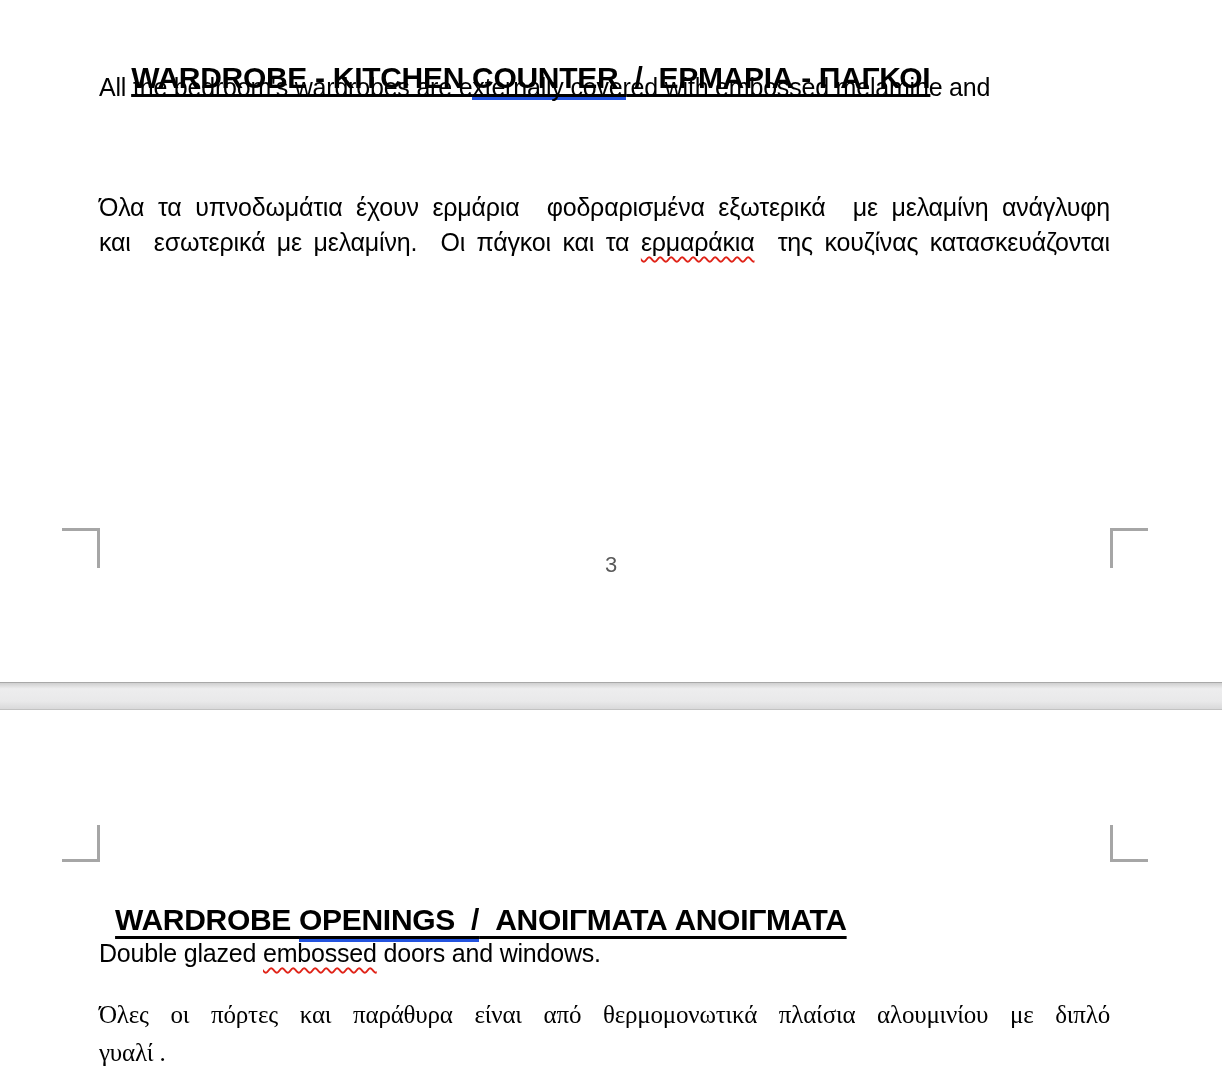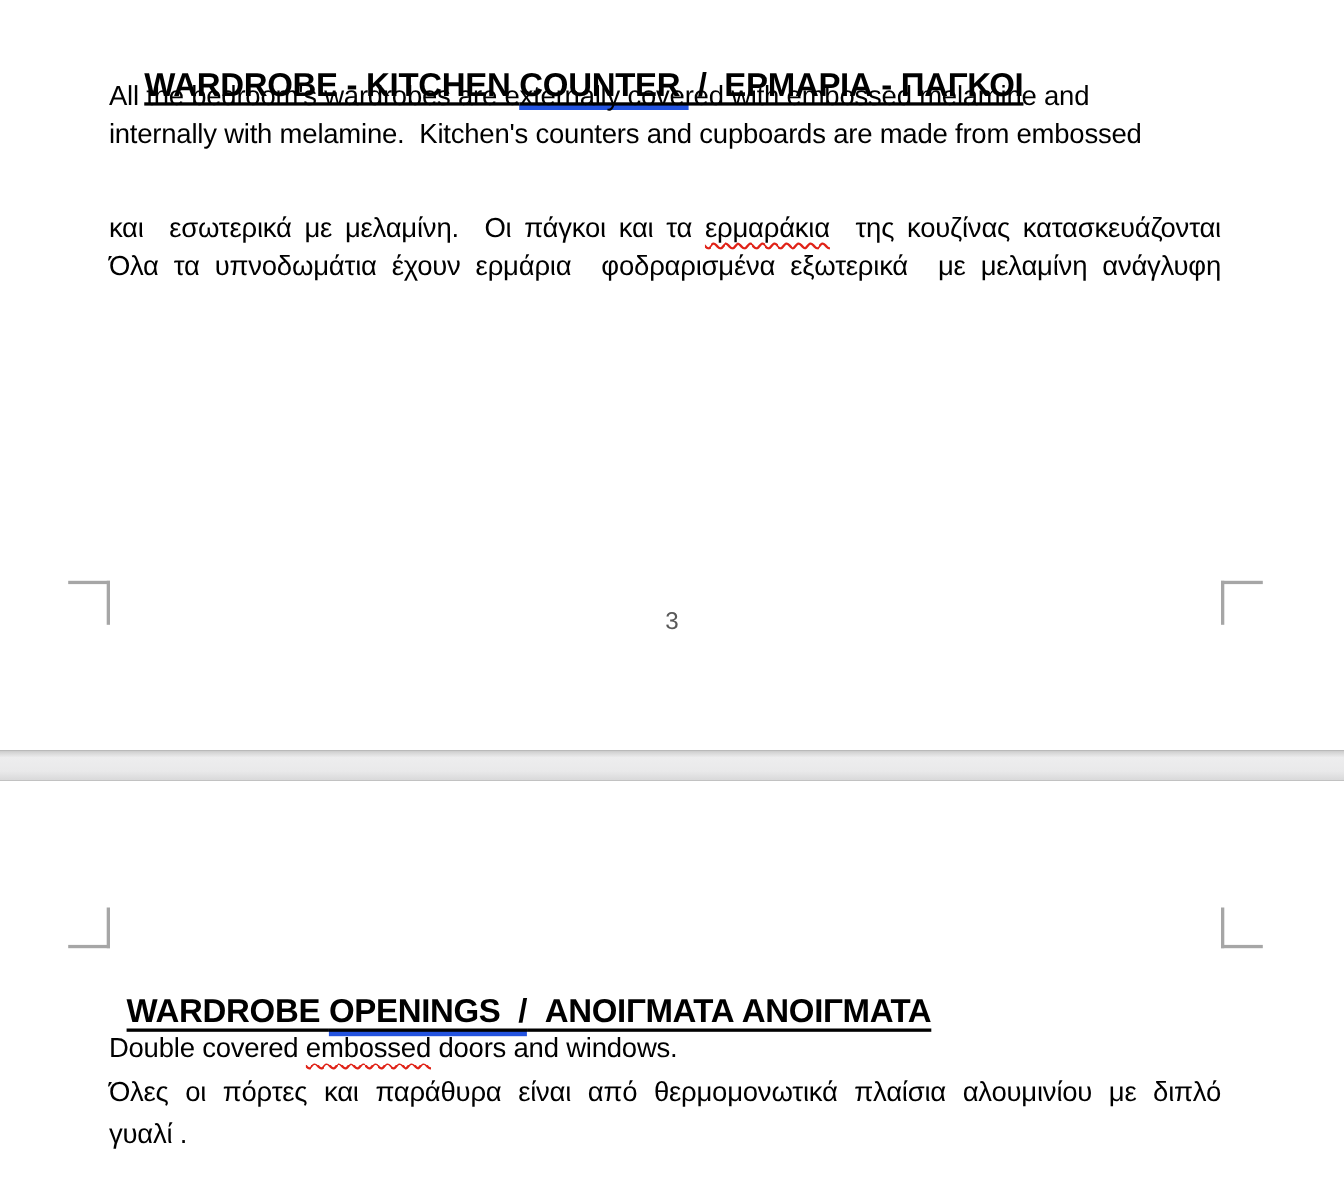--- a/index.html
+++ b/index.html
@@ -68,58 +68,57 @@
   
   .mark { position: absolute; width: 38px; border: 0 solid #a6a6a6; }
   .mark-bl { left: 62px;  top: 528px; height: 40px; border-top-width: 3px; border-right-width: 3px; }
   .mark-br { left: 1110px; top: 528px; height: 40px; border-top-width: 3px; border-left-width: 3px; }
   .mark-tl { left: 62px;  top: 825px; height: 37px; border-bottom-width: 3px; border-right-width: 3px; }
   .mark-tr { left: 1110px; top: 825px; height: 37px; border-bottom-width: 3px; border-left-width: 3px; }
 
   
   #h2-heading { top: 863px; }
   #p2-en { top: 936px; }
-  #p2-el { top: 974px; line-height: 38px; }
+  #p2-el { top: 996px; line-height: 38px; font-family: Liberation Serif, serif; }
 </style>
 </head>
 <body>
 
 <div id="page1" class="page">
 
   <div class="hd" style="top:21px">
     <span class="hd-text"><span>WARDROBE - KITCHEN </span><span class="grammar">COUNTER </span><span> /  ΕΡΜΑΡΙΑ - ΠΑΓΚΟΙ</span></span>
   </div>
 
   <div class="body-block" style="top:70px">
     <div class="line">All the bedroom's wardrobes are externally covered with embossed melamine and</div>
-    <div class="line">internally with melamine.  Kitchen's counters and cupboards are made from embossed</div>
   </div>
 
   <div class="body-block" style="top:190px">
+    <div class="jline">Όλα τα υπνοδωμάτια έχουν ερμάρια  φοδραρισμένα εξωτερικά  με μελαμίνη ανάγλυφη</div>
     <div class="jline"><span>και  εσωτερικά με μελαμίνη.  Οι πάγκοι και τα </span><span class="spell">ερμαράκια</span><span>  της κουζίνας κατασκευάζονται</span></div>
-    <div class="jline">Όλα τα υπνοδωμάτια έχουν ερμάρια  φοδραρισμένα εξωτερικά  με μελαμίνη ανάγλυφη</div>
   </div>
 
   <div class="mark mark-bl"></div>
   <div class="mark mark-br"></div>
 
   <div id="page-number">3</div>
 </div>
 
 <div id="page-gap"></div>
 
 <div id="page2" class="page"></div>
 
 <div class="mark mark-tl"></div>
 <div class="mark mark-tr"></div>
 
 <div id="h2-heading" class="hd">
   <span class="hd-text"><span>WARDROBE </span><span class="grammar">OPENINGS  /</span><span>  ΑΝΟΙΓΜΑΤΑ ΑΝΟΙΓΜΑΤΑ</span></span>
 </div>
 
 <div id="p2-en" class="body-block">
-  <div class="line"><span>Double covered </span><span class="spell">embossed</span><span> doors and windows.</span></div>
+  <div class="line"><span>Double glazed </span><span class="spell">embossed</span><span> doors and windows.</span></div>
 </div>
 
 <div id="p2-el" class="body-block">
   <div class="jline">Όλες οι πόρτες και παράθυρα είναι από θερμομονωτικά πλαίσια αλουμινίου με διπλό</div>
   <div class="line">γυαλί .</div>
 </div>
 
 </body></html>

